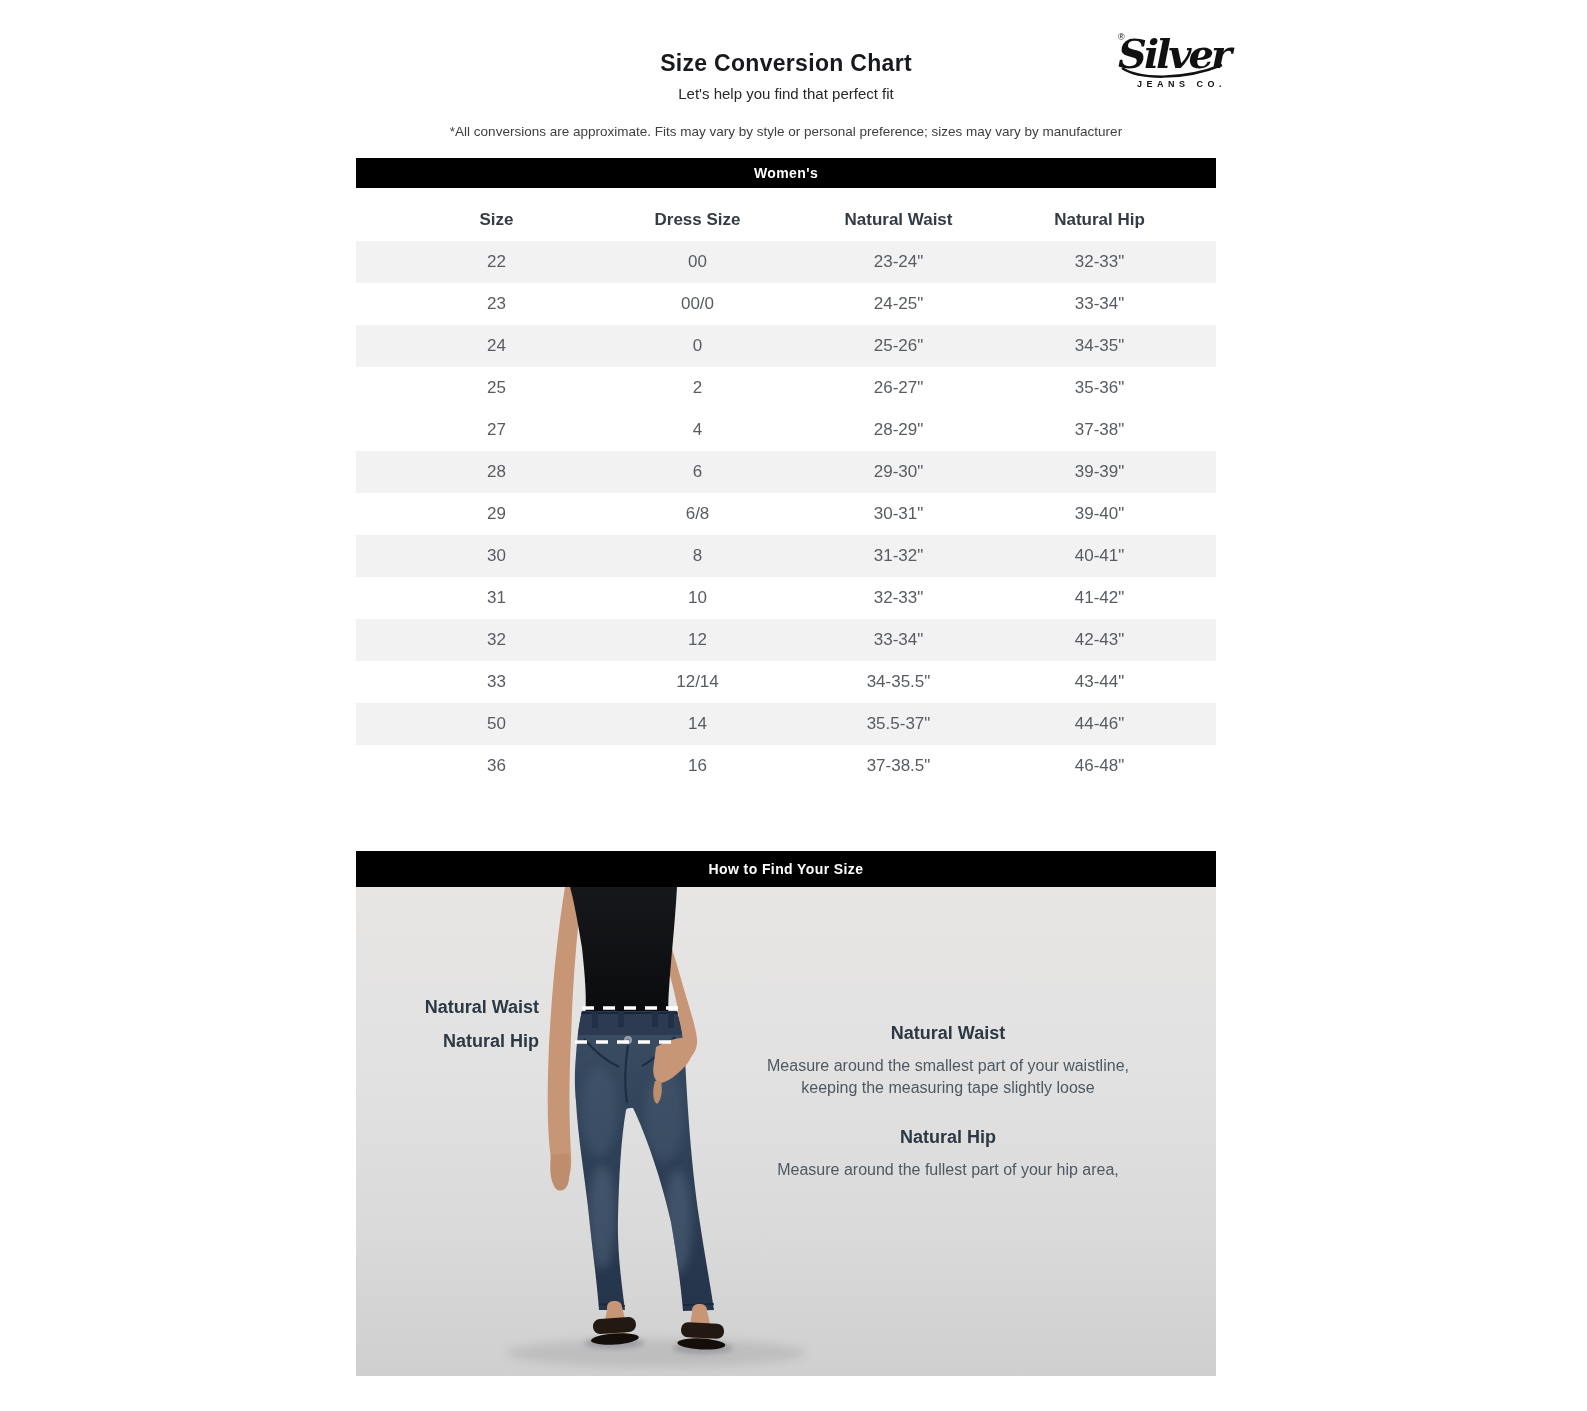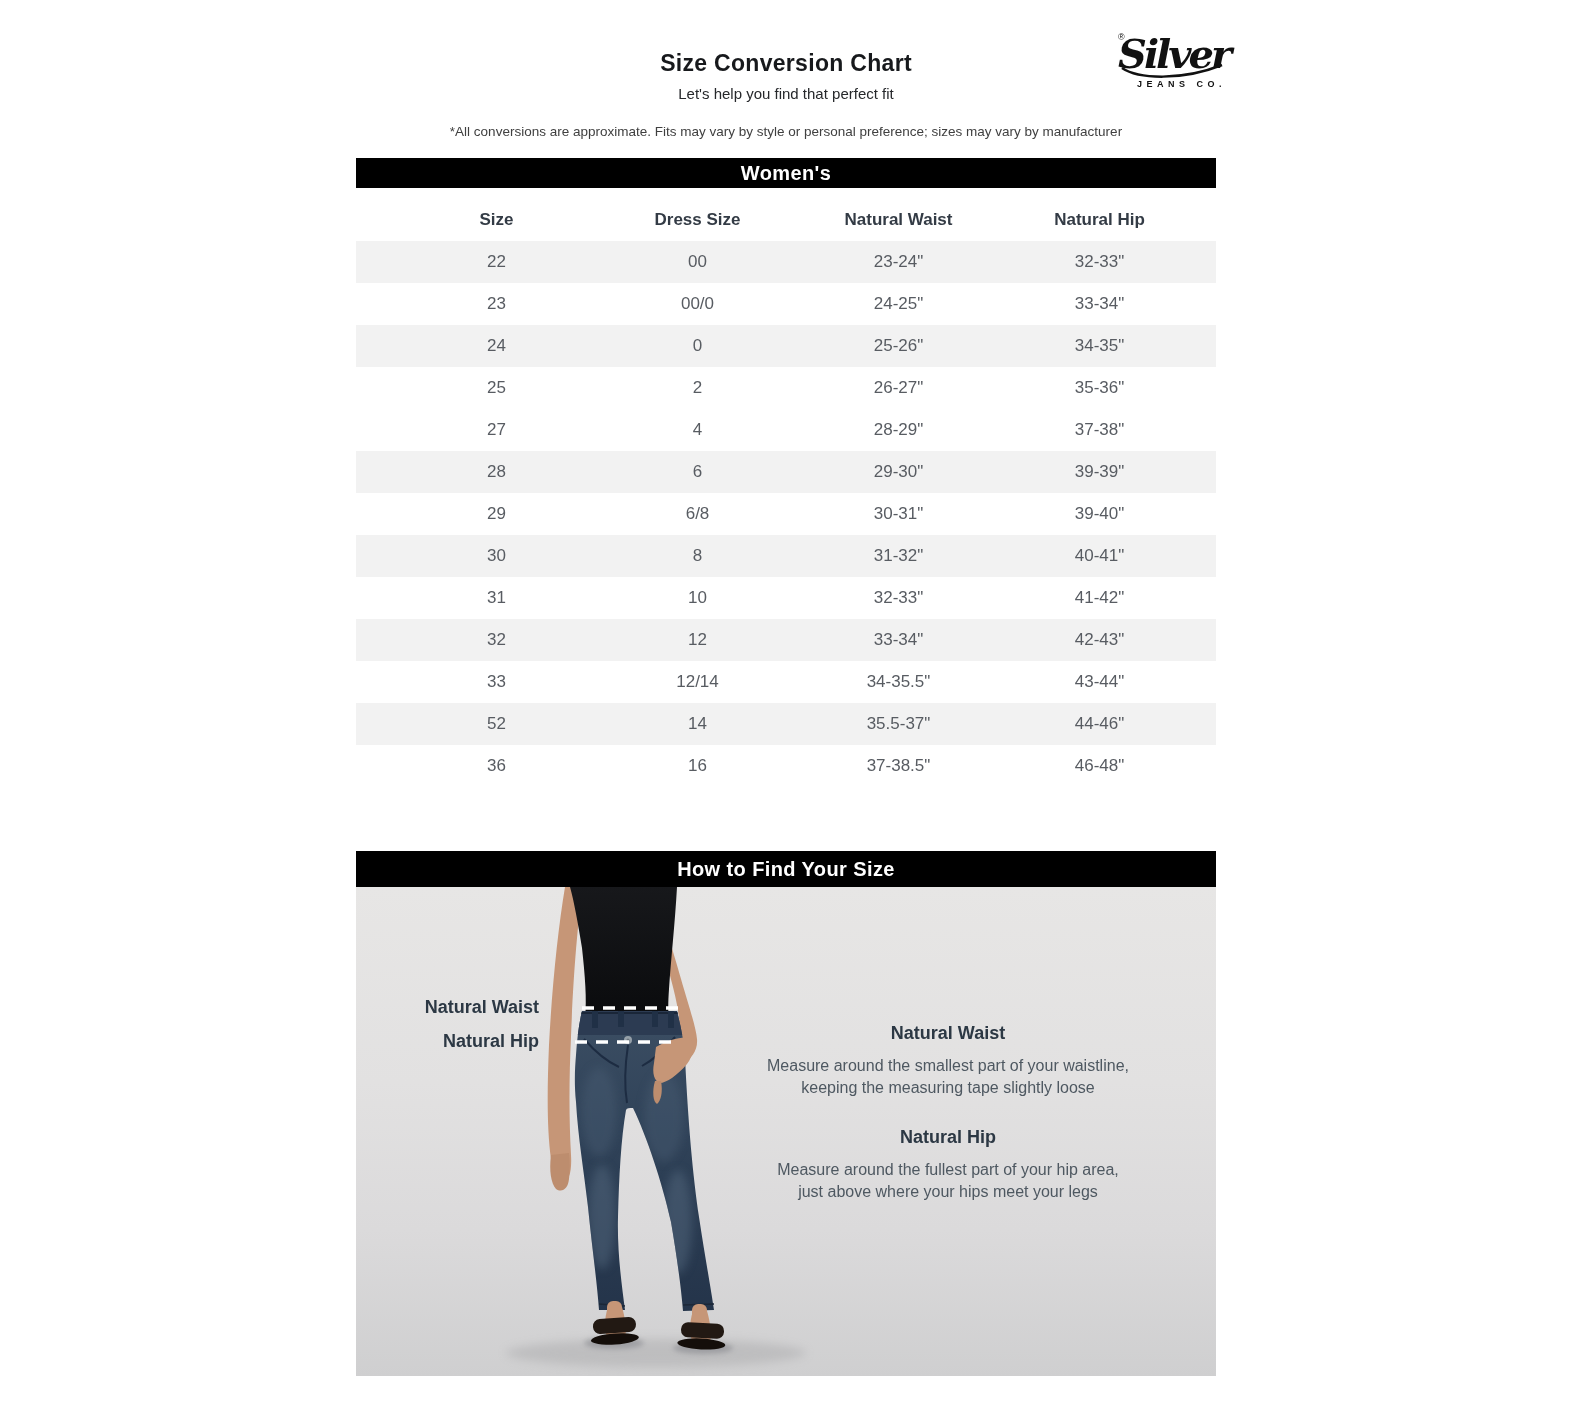--- a/index.html
+++ b/index.html
@@ -18,21 +18,21 @@
     font-family:"DejaVu Serif", serif; font-style:italic; font-weight:700;
     font-size:40px; letter-spacing:-3px; line-height:44px;
   }
   .logo-reg { position:absolute; top:0px; font-size:9px; vertical-align:top; }
   .logo-swash { position:absolute; left:2px; top:30px; }
   .logo-sub { font-size:9px; font-weight:700; letter-spacing:4.5px; text-align:right; margin-top:1px; padding-right:2px; }
   
   .table-wrap { position:absolute; left:356px; top:158px; width:860px; }
   .section-bar {
     height:30px; background:#000000; color:#ffffff; display:flex; align-items:center;
-    justify-content:center; font-size:20px; font-weight:700; letter-spacing:.4px;
+    justify-content:center; font-size:14px; font-weight:700; letter-spacing:.4px;
   }
   .thead-row { display:flex; height:42px; align-items:center; padding:11px 16px 0 40px; }
   .tcell { flex:1; text-align:center; }
   .th { font-weight:700; font-size:17px; color:#333b45; }
   .trow { display:flex; height:42px; align-items:center; padding:0 16px 0 40px; font-size:17px; color:#585c62; }
   .trow.striped { background:#f2f2f2; }
   
   .howto-wrap { position:absolute; left:356px; top:851px; width:860px; }
   .howto-bar { height:36px; }
   .photo {
@@ -139,21 +139,21 @@
           <div class="tcell">33-34"</div>
           <div class="tcell">42-43"</div>
         </div>
         <div class="trow">
           <div class="tcell">33</div>
           <div class="tcell">12/14</div>
           <div class="tcell">34-35.5"</div>
           <div class="tcell">43-44"</div>
         </div>
         <div class="trow striped">
-          <div class="tcell">52</div>
+          <div class="tcell">50</div>
           <div class="tcell">14</div>
           <div class="tcell">35.5-37"</div>
           <div class="tcell">44-46"</div>
         </div>
         <div class="trow">
           <div class="tcell">36</div>
           <div class="tcell">16</div>
           <div class="tcell">37-38.5"</div>
           <div class="tcell">46-48"</div>
         </div>
@@ -243,19 +243,18 @@
 
       <div class="instructions" id="instructions">
           <div class="ins-block">
             <div class="ins-head">Natural Waist</div>
             <div class="ins-line">Measure around the smallest part of your waistline,</div>
             <div class="ins-line">keeping the measuring tape slightly loose</div>
           </div>
           <div class="ins-block">
             <div class="ins-head">Natural Hip</div>
             <div class="ins-line">Measure around the fullest part of your hip area,</div>
-            <div class="ins-line">just above where your hips meet your legs</div>
           </div>
         </div>
     </div>
   </div>
 
 </div>
 
 </body></html>

